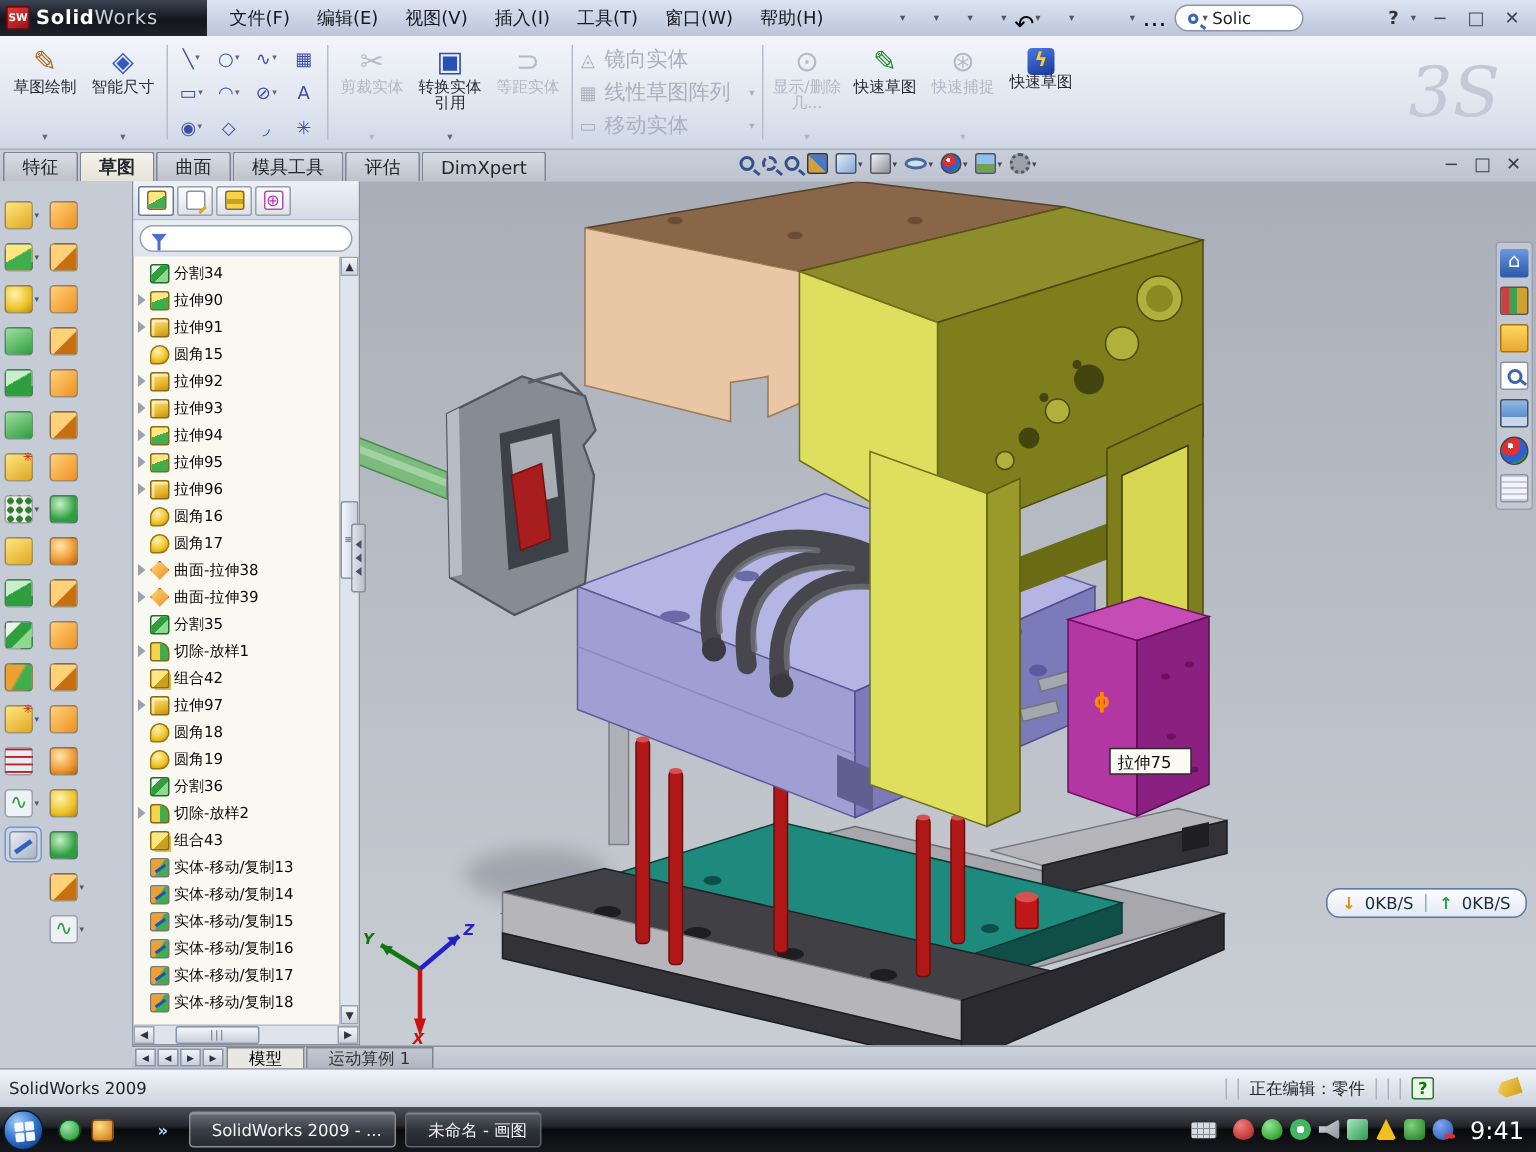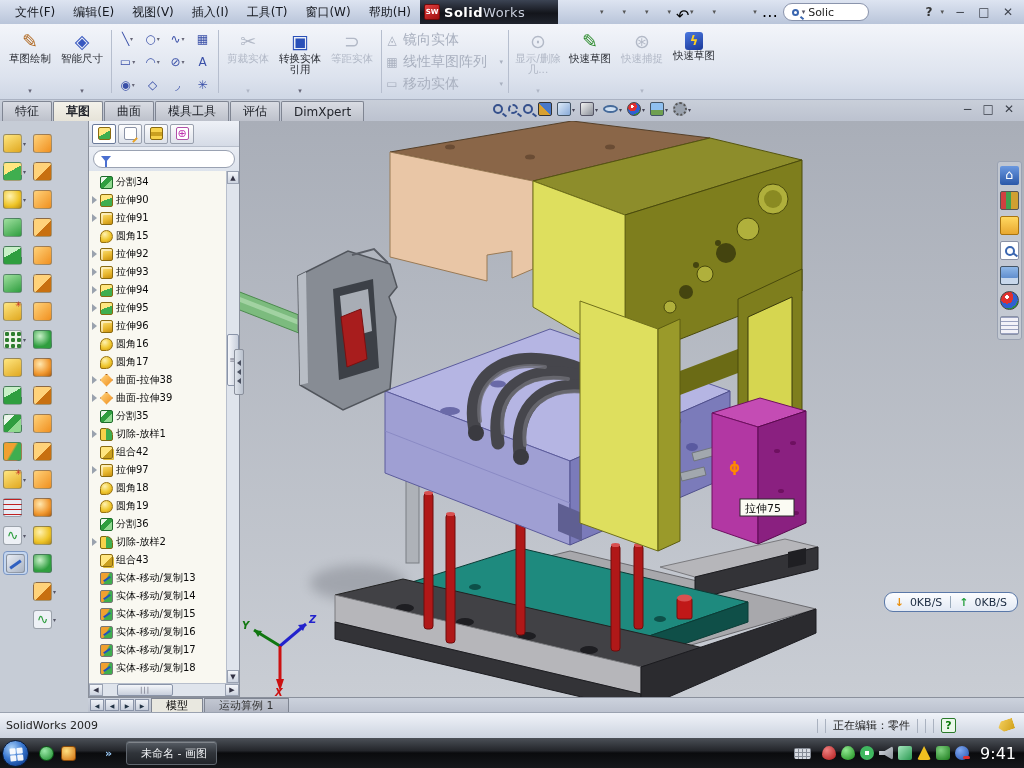--- a/index.html
+++ b/index.html
@@ -224,33 +224,33 @@
   .tr-blue{border-radius:50%;background:radial-gradient(circle at 35% 30%,#80a8f0,#2050b0);position:relative}
   .tr-blue::after{content:"";position:absolute;right:-1px;bottom:1px;width:7px;height:3px;border-radius:2px;background:#e03030}
   #clock{font-size:16px;color:#fff;margin-left:6px}
 </style>
 </head>
 <body>
 
 <div id="screen">
 
   <div id="titlebar">
+    <div id="logoarea">
+      <div class="swcube">SW</div>
+      <div id="logotext"><b>Solid</b><span>Works</span></div>
+    </div>
     <div id="menubar">
       <span class="menu-item">文件(F)</span>
         <span class="menu-item">编辑(E)</span>
         <span class="menu-item">视图(V)</span>
         <span class="menu-item">插入(I)</span>
         <span class="menu-item">工具(T)</span>
         <span class="menu-item">窗口(W)</span>
         <span class="menu-item">帮助(H)</span>
     </div>
-    <div id="logoarea">
-      <div class="swcube">SW</div>
-      <div id="logotext"><b>Solid</b><span>Works</span></div>
-    </div>
     <div id="tb-quick">
 
         <span class="qi">
           <span class="qig qi-pin"></span>
 
         </span>
 
         <span class="qi">
           <span class="qig qi-new"></span>
           <span class="car">▾</span>
@@ -458,20 +458,21 @@
           <span class="car">▾</span>
         </span>
 
         <span class="big-btn">
           <span class="bicon bi-rapid">ϟ</span>
           <span class="blabel">快速草图</span>
 
         </span>
 
     </span>
+    <div id="watermark">3S</div>
   </div>
 
   <div id="tabrow">
     <div id="tabs">
       <span class="rtab">特征</span>
         <span class="rtab active">草图</span>
         <span class="rtab">曲面</span>
         <span class="rtab">模具工具</span>
         <span class="rtab">评估</span>
         <span class="rtab">DimXpert</span>
@@ -1156,20 +1157,24 @@
     <div id="quicklaunch">
       <span style="display:flex;gap:7px;align-items:center">
         <span class="ql ql-msg"></span>
           <span class="ql ql-cfg"></span>
           <span class="ql ql-sw"></span>
       </span>
       <span id="ql-chev">»</span>
     </div>
     <div id="tasks">
 
+        <span class="task active">
+          <span class="ticn sw"></span>
+          <span class="tlbl">SolidWorks 2009 - ...</span>
+        </span>
 
         <span class="task">
           <span class="ticn paint"></span>
           <span class="tlbl">未命名 - 画图</span>
         </span>
 
     </div>
     <div id="tray">
       <span id="kbd-icon"></span>
       <span style="display:flex;gap:5px;align-items:center">

